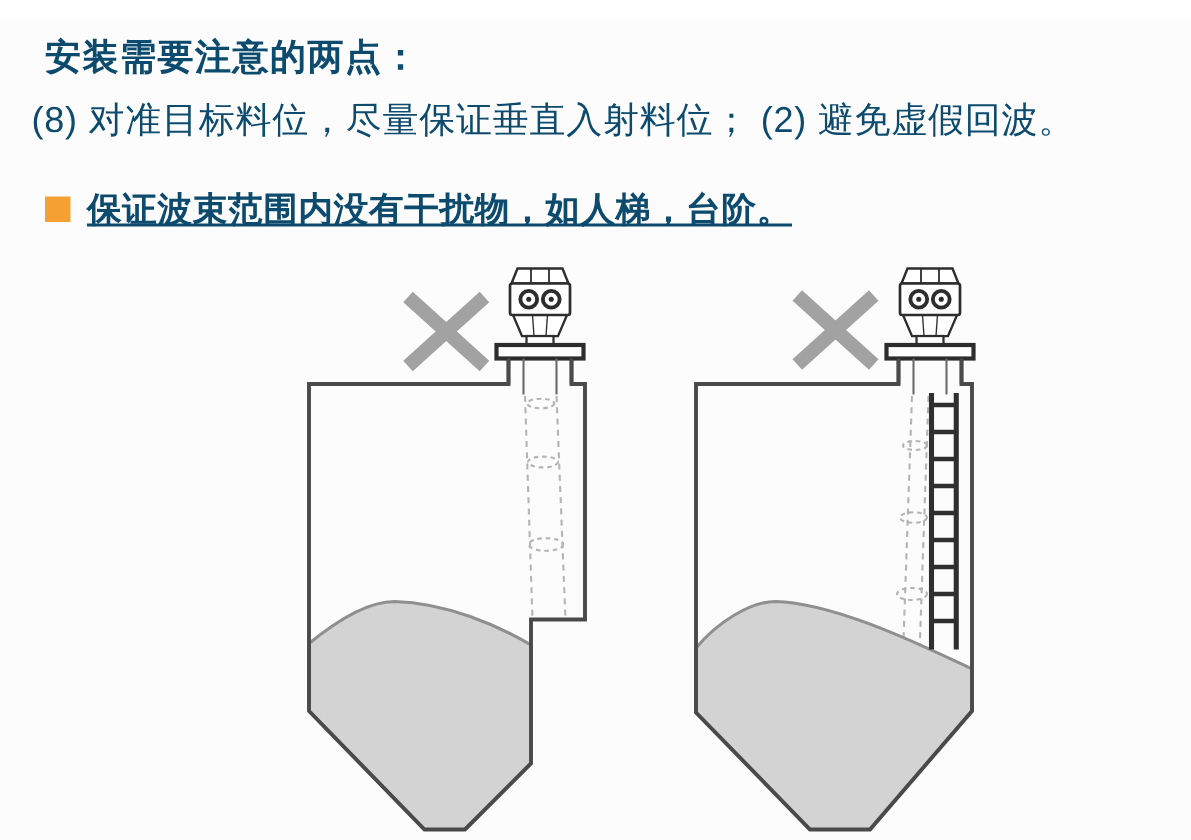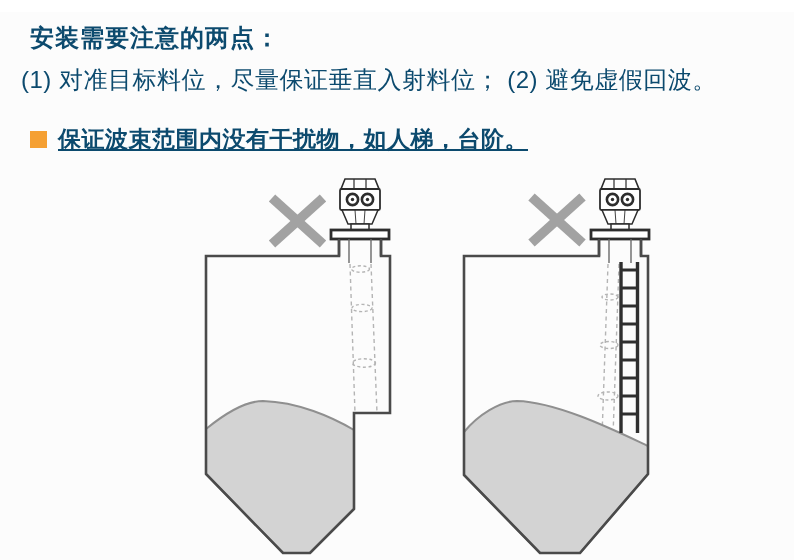--- a/index.html
+++ b/index.html
@@ -24,21 +24,21 @@
   .note-marker { width:17px; height:17px; background:#F5A033; flex:0 0 auto; }
   .note-text { font-size:23px; font-weight:600; letter-spacing:0.5px; white-space:nowrap; }
   svg.figures { position:absolute; left:0; top:0; display:block; }
 </style>
 </head>
 <body>
 
 <div class="screen">
 
   <div class="title">安装需要注意的两点：</div>
-  <div class="points">(1) 对准目标料位，尽量保证垂直入射料位； (2) 避免虚假回波。</div>
+  <div class="points">(8) 对准目标料位，尽量保证垂直入射料位； (2) 避免虚假回波。</div>
 
   <div class="note-row">
     <span class="note-marker" style="background: rgb(245, 160, 51);"></span>
     <span class="note-text">保证波束范围内没有干扰物，如人梯，台阶。</span>
   </div>
 
   <svg class="figures" width="794" height="560" viewBox="0 0 794 560">
     <defs>
       <g id="sensor-icon">
 

